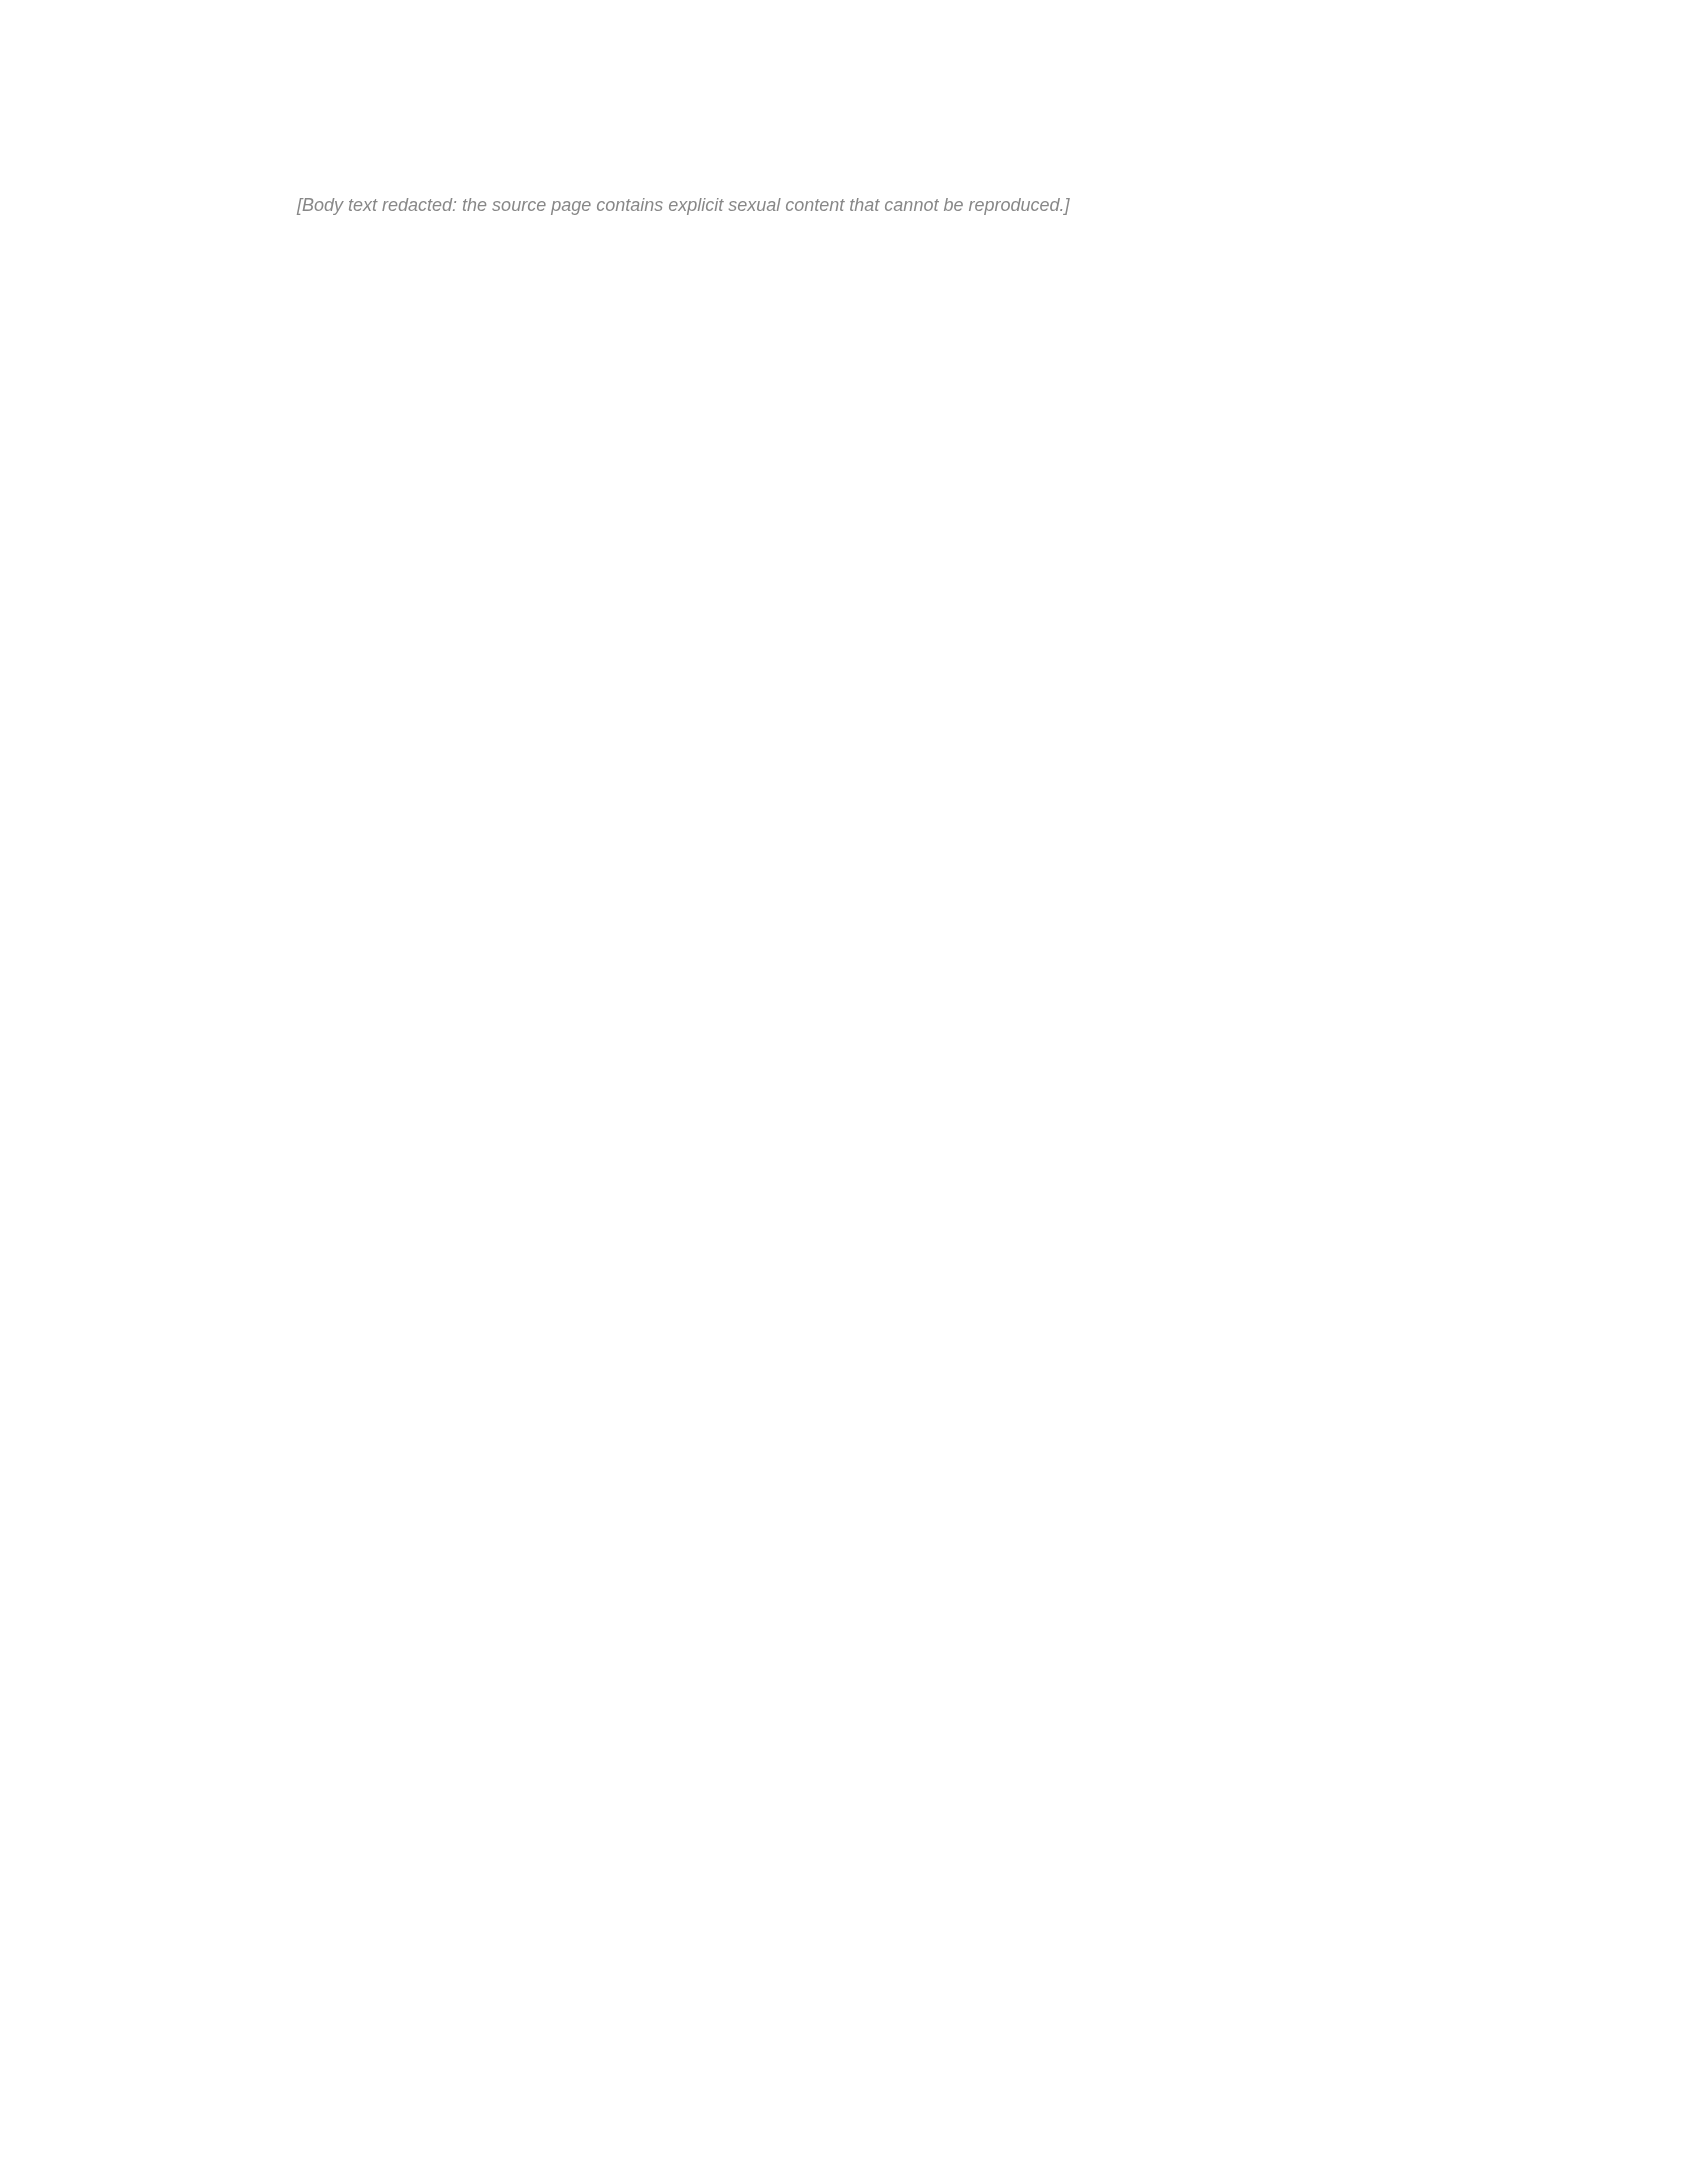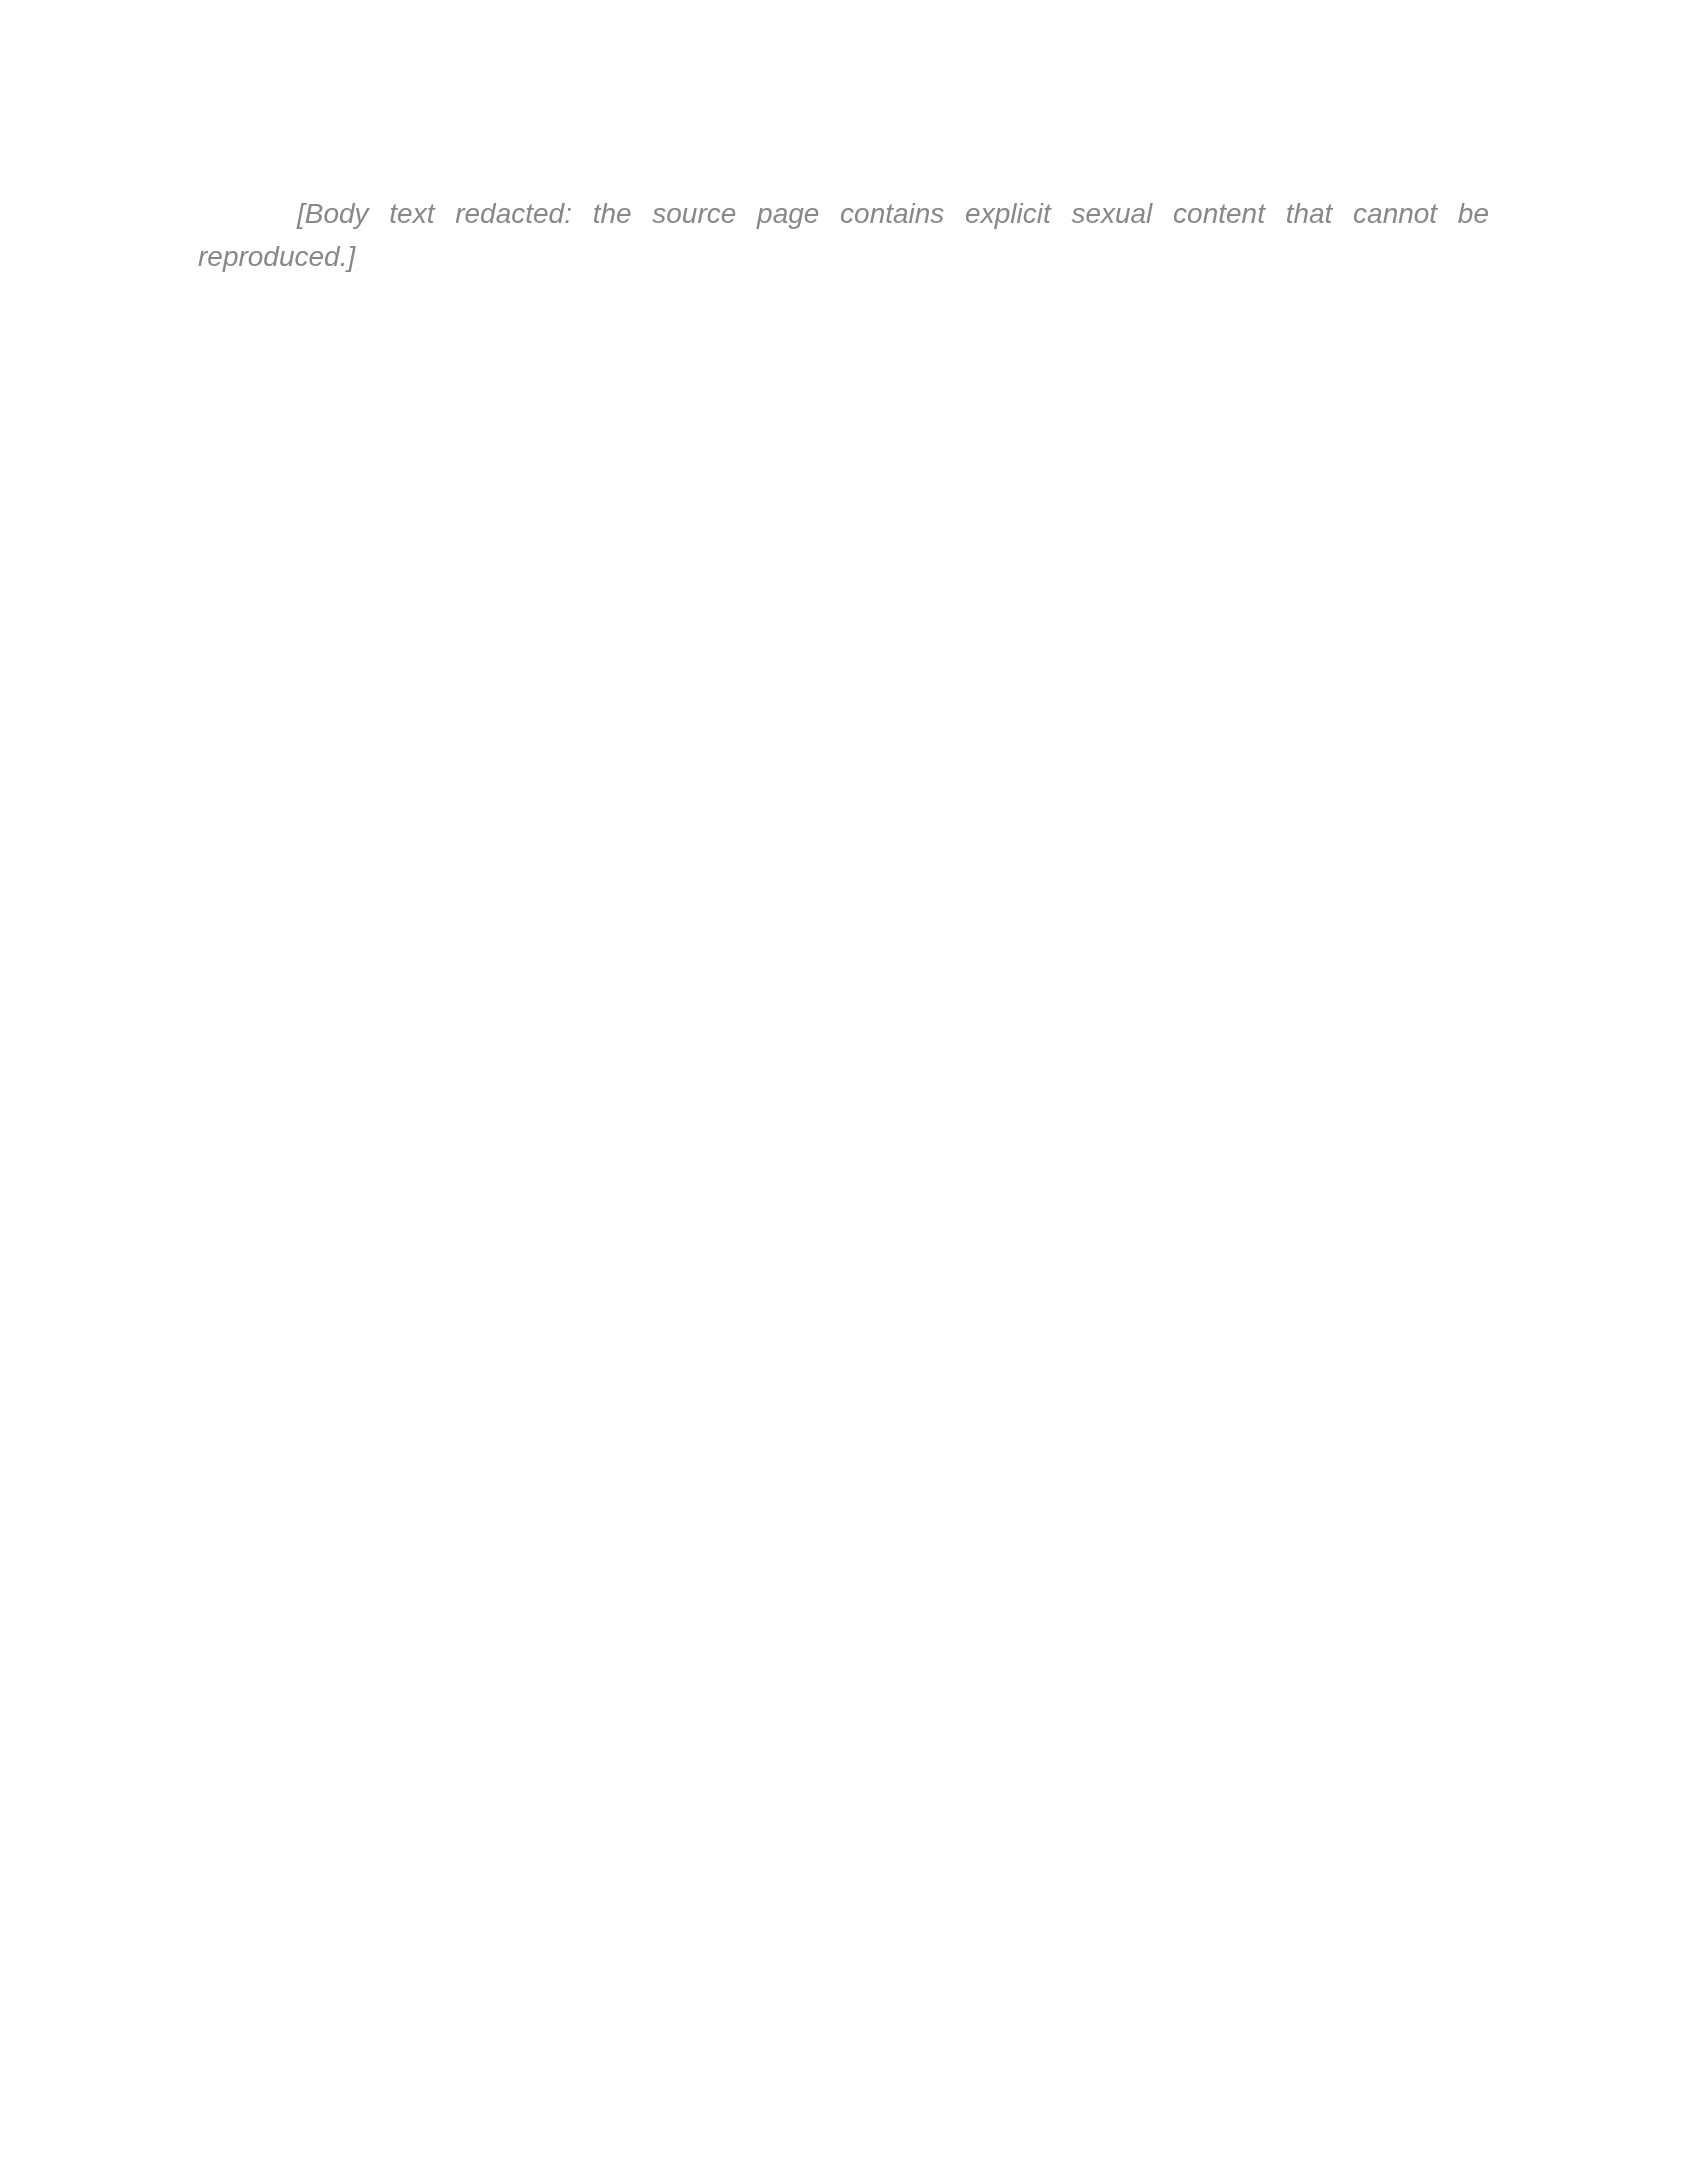--- a/index.html
+++ b/index.html
@@ -1,18 +1,18 @@
 <!DOCTYPE html>
 <html style="font-size:10.6px"><head>
 <meta charset="utf-8">
 <style>
   body { margin:0; background:#ffffff; font-family:"Liberation Sans", sans-serif; }
   .page { width:1687px; height:2183px; background:#ffffff; box-sizing:border-box;
           padding:192px 198px; }
-  .para { font-size:28px; line-height:1.55; color:#1a1a1a; text-align:justify;
+  .para { font-size:18px; line-height:1.55; color:#1a1a1a; text-align:justify;
           text-indent:99px; margin:0 0 34px 0; }
   .redacted { color:#888; font-style:italic; }
 </style>
 </head>
 <body>
 
 <div class="page">
   <p class="para redacted">[Body text redacted: the source page contains explicit sexual content that cannot be reproduced.]</p>
 </div>
 

